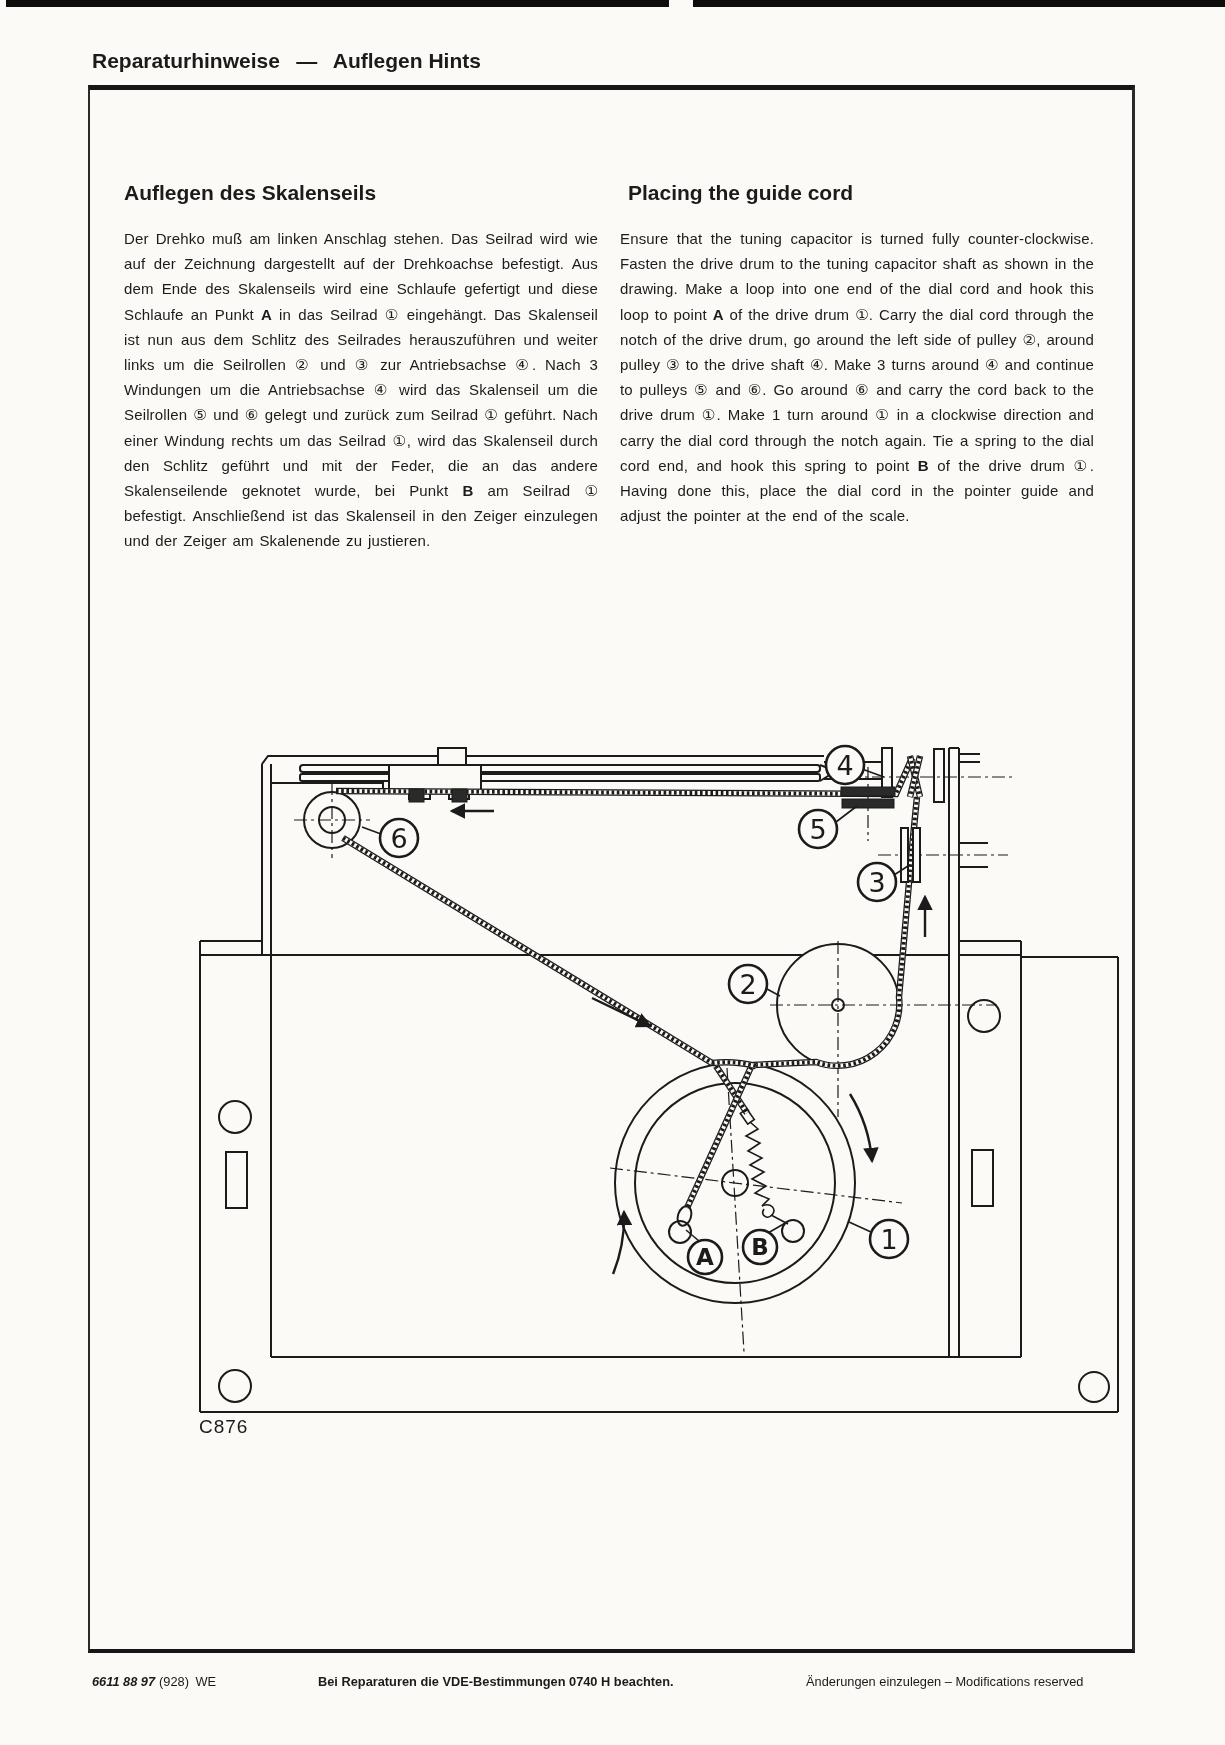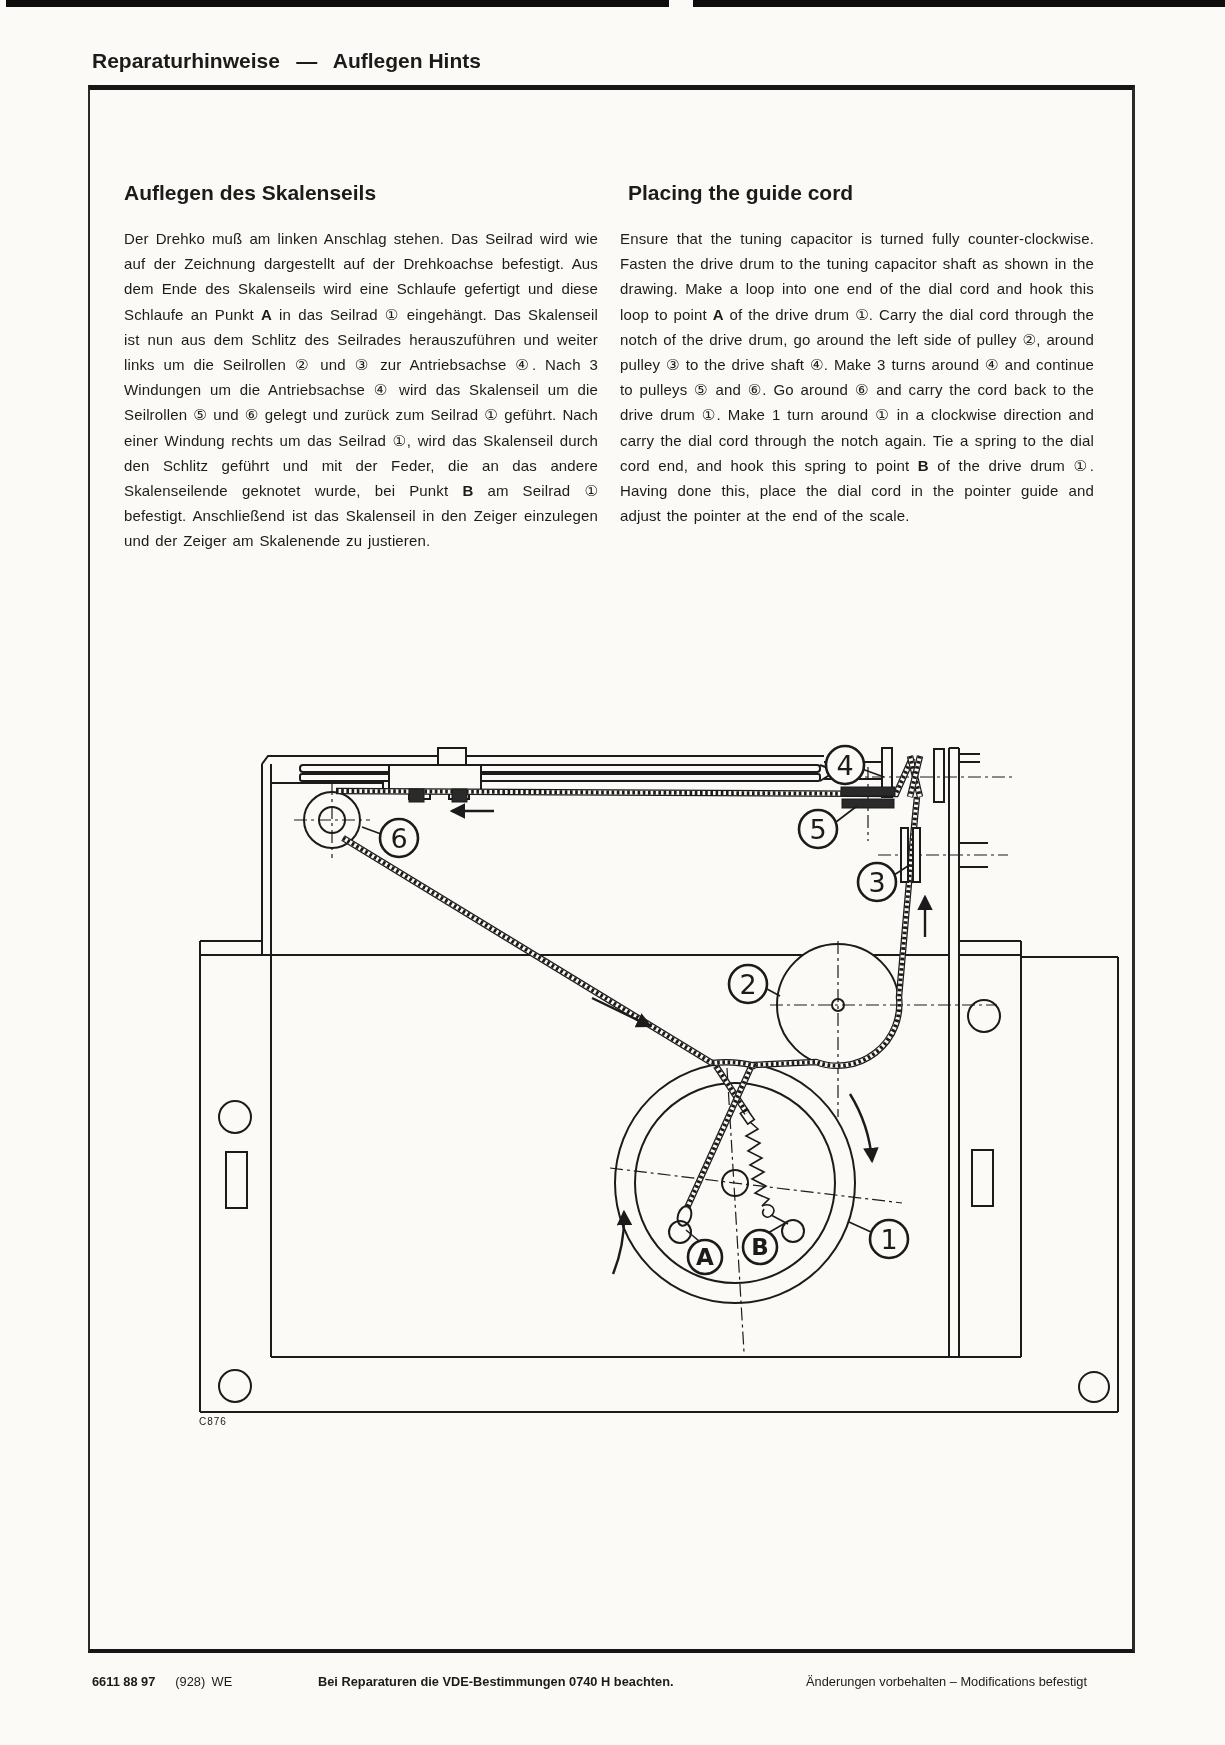--- a/index.html
+++ b/index.html
@@ -25,24 +25,24 @@
   .heading-de{left:124px;top:181px;}
   .heading-en{left:628px;top:181px;}
   .para{
     position:absolute;top:226px;width:474px;
     font-size:15px;line-height:25.2px;text-align:justify;
     word-spacing:1.5px;letter-spacing:0.15px;
   }
   .para-de{left:124px;}
   .para-en{left:620px;}
   svg.diagram{position:absolute;left:0;top:0;width:1225px;height:1745px;}
-  .figure-code{position:absolute;left:199px;top:1416px;font-size:10px;letter-spacing:1px;}
+  .figure-code{position:absolute;left:199px;top:1416px;font-size:19px;letter-spacing:1px;}
   .footer{position:absolute;top:1674px;font-size:12.8px;white-space:pre;}
   .footer-left{left:92px;}
-  .footer-left b{margin-right:20px;}
+  .footer-left b{margin-right:4px;font-style:italic;}
   .footer-center{left:318px;font-weight:bold;}
   .footer-right{left:806px;}
   
   .ln{stroke:#1b1b1b;stroke-width:2;fill:none;}
   .ln15{stroke:#1b1b1b;stroke-width:1.6;fill:none;}
   .lnbg{stroke:#1b1b1b;stroke-width:2;fill:#fbfaf7;}
   .cl{stroke:#1b1b1b;stroke-width:1.2;fill:none;stroke-dasharray:13 4 3 4;}
   .dk{fill:#2a2a2a;stroke:#1b1b1b;stroke-width:1;}
   .cord-edge{stroke:#1b1b1b;stroke-width:6.5;fill:none;}
   .cord-core{stroke:#fbfaf7;stroke-width:4;fill:none;}
@@ -258,13 +258,13 @@
   <g>
     <circle class="callout-circle" cx="760" cy="1247" r="17"></circle>
     <text class="callout-letter" x="760" y="1247" dy="0.36em">B</text>
   </g>
 </svg>
 
 <div class="figure-code">C876</div>
 
 <div class="footer footer-left"><b>6611 88 97</b><span>(928) WE</span></div>
 <div class="footer footer-center">Bei Reparaturen die VDE-Bestimmungen 0740 H beachten.</div>
-<div class="footer footer-right">Änderungen vorbehalten – Modifications befestigt</div>
+<div class="footer footer-right">Änderungen einzulegen – Modifications reserved</div>
 
 </body></html>

